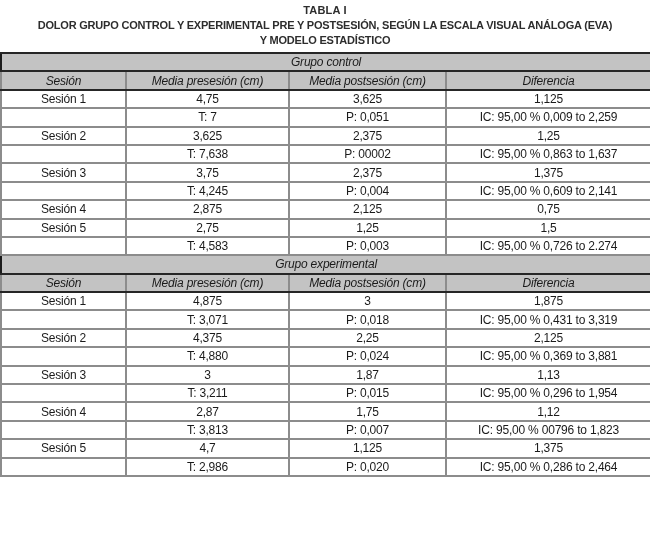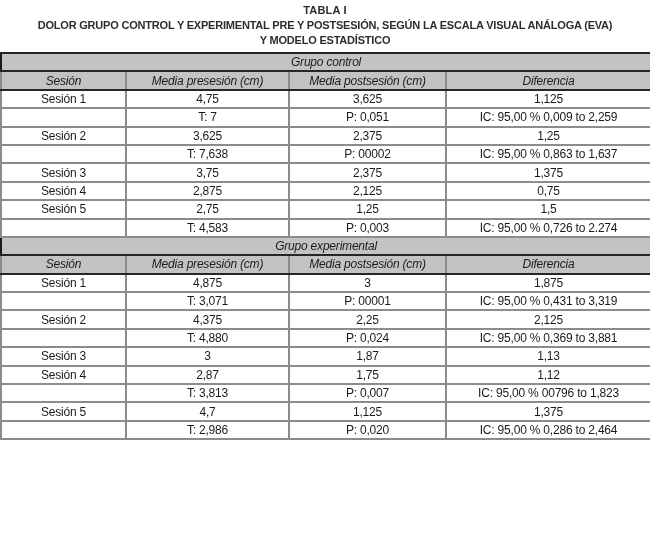--- a/index.html
+++ b/index.html
@@ -109,20 +109,26 @@
         <td>P: 00002</td>
         <td>IC: 95,00 % 0,863 to 1,637</td>
       </tr>
       <tr>
         <td>Sesión 3</td>
         <td>3,75</td>
         <td>2,375</td>
         <td>1,375</td>
       </tr>
       <tr>
+        <td></td>
+        <td>T: 4,245</td>
+        <td>P: 0,004</td>
+        <td>IC: 95,00 % 0,609 to 2,141</td>
+      </tr>
+      <tr>
         <td>Sesión 4</td>
         <td>2,875</td>
         <td>2,125</td>
         <td>0,75</td>
       </tr>
       <tr>
         <td>Sesión 5</td>
         <td>2,75</td>
         <td>1,25</td>
         <td>1,5</td>
@@ -146,21 +152,21 @@
 
       <tr>
         <td>Sesión 1</td>
         <td>4,875</td>
         <td>3</td>
         <td>1,875</td>
       </tr>
       <tr>
         <td></td>
         <td>T: 3,071</td>
-        <td>P: 00001</td>
+        <td>P: 0,018</td>
         <td>IC: 95,00 % 0,431 to 3,319</td>
       </tr>
       <tr>
         <td>Sesión 2</td>
         <td>4,375</td>
         <td>2,25</td>
         <td>2,125</td>
       </tr>
       <tr>
         <td></td>
@@ -168,20 +174,26 @@
         <td>P: 0,024</td>
         <td>IC: 95,00 % 0,369 to 3,881</td>
       </tr>
       <tr>
         <td>Sesión 3</td>
         <td>3</td>
         <td>1,87</td>
         <td>1,13</td>
       </tr>
       <tr>
+        <td></td>
+        <td>T: 3,211</td>
+        <td>P: 0,015</td>
+        <td>IC: 95,00 % 0,296 to 1,954</td>
+      </tr>
+      <tr>
         <td>Sesión 4</td>
         <td>2,87</td>
         <td>1,75</td>
         <td>1,12</td>
       </tr>
       <tr>
         <td></td>
         <td>T: 3,813</td>
         <td>P: 0,007</td>
         <td>IC: 95,00 % 00796 to 1,823</td>

